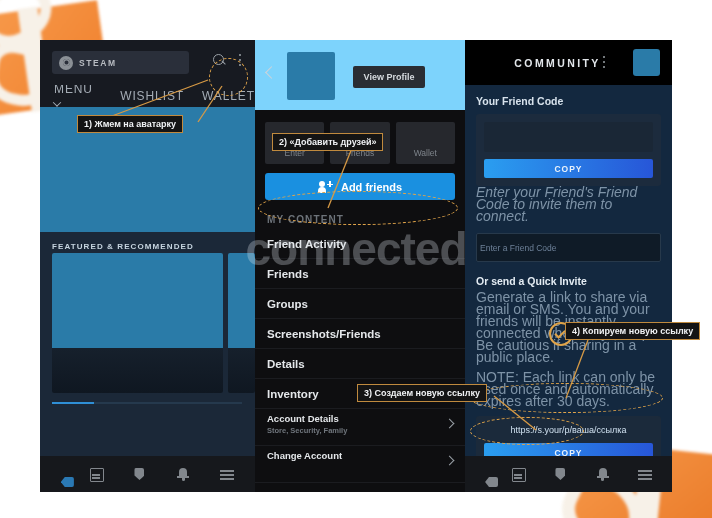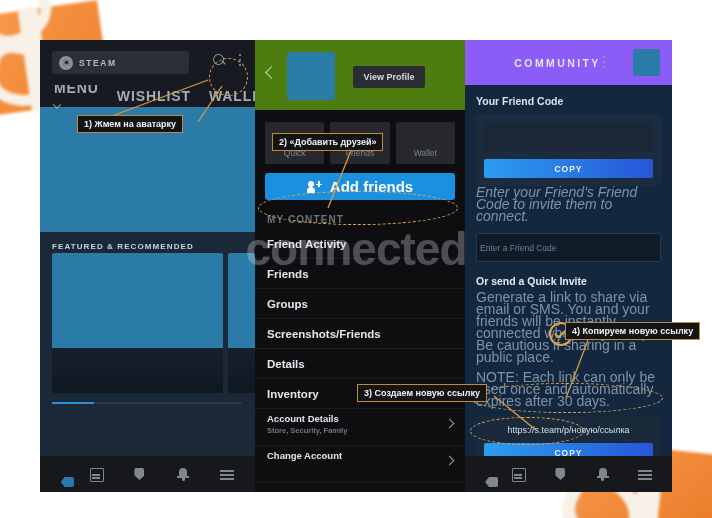--- a/index.html
+++ b/index.html
@@ -51,21 +51,21 @@
   .steam-logo:after{content:"";position:absolute;left:3.5px;top:3.5px;width:7px;height:7px;border-radius:50%;
     background:#2a2f3a;box-shadow:inset 0 0 0 1.5px #8b9096;}
   .steam-word{color:#b8bcc2;font-size:8.5px;letter-spacing:1.6px;font-weight:bold;text-align:right;}
   .srch{position:absolute;left:173px;top:14px;width:13px;height:13px;}
   .srch i{position:absolute;left:0;top:0;width:9px;height:9px;border:1.4px solid #9aa0a6;border-radius:50%;}
   .srch b{position:absolute;left:8px;top:8px;width:5px;height:1.4px;background:#9aa0a6;transform:rotate(45deg);}
   .kebab{position:absolute;left:199px;top:14px;width:3px;height:13px;}
   .kebab span{display:block;width:2.4px;height:2.4px;border-radius:50%;background:#9aa0a6;margin-bottom:2.6px;}
 
   .nav-row{height:22px;background:#171a21;display:flex;align-items:center;gap:18px;padding-left:14px;}
-  .nav-row span{color:#a4acb5;font-size:14px;letter-spacing:.9px;font-weight:bold;}
+  .nav-row span{color:#a4acb5;font-size:12px;letter-spacing:.9px;font-weight:normal;}
   .chev-d{display:inline-block;width:5px;height:5px;border-right:1.3px solid #a4acb5;border-bottom:1.3px solid #a4acb5;transform:rotate(45deg) translate(-1px,-1px);}
 
   .hero-blue{height:125px;background:#2a7ba8;}
   .feat-wrap{padding:10px 0 0 0;background:#1b2838;height:100%;}
   .feat-title{color:#c6d4df;font-size:8px;letter-spacing:1.1px;font-weight:bold;padding:0 0 2px 12px;}
   .cards{display:flex;gap:5px;padding-left:12px;}
   .card-main{width:174px;height:140px;border-radius:2px;
      background:linear-gradient(#2a7ba8 0%,#2a7ba8 68%,#16202c 68%,#0f1721 100%);}
   .card-side{width:28px;height:140px;border-radius:2px;
      background:linear-gradient(#2a7ba8 0%,#2a7ba8 68%,#16202c 68%,#0f1721 100%);}
@@ -86,53 +86,53 @@
   .ic-shield i{position:absolute;left:3px;top:2px;width:10px;height:12px;background:#9aa0a6;
      clip-path:polygon(50% 100%,0 62%,0 0,100% 0,100% 62%);border-radius:2px 2px 40% 40%;}
   .ic-bell i{position:absolute;left:4px;top:2px;width:8px;height:9px;background:#9aa0a6;
      border-radius:4px 4px 0 0;}
   .ic-bell b{position:absolute;left:2px;top:10px;width:12px;height:1.5px;background:#9aa0a6;}
   .ic-bell u{position:absolute;left:6.5px;top:12px;width:3px;height:2.5px;background:#9aa0a6;border-radius:0 0 2px 2px;}
   .ic-menu i{position:absolute;left:1px;top:4px;width:14px;height:1.6px;background:#9aa0a6;
      box-shadow:0 4px 0 #9aa0a6,0 8px 0 #9aa0a6;}
 
   
-  .mid-top{height:70px;background:#4d7c0f;position:relative;}
+  .mid-top{height:70px;background:#7dd3fc;position:relative;}
   .back-chev{position:absolute;left:12px;top:28px;width:8px;height:8px;
      border-left:1.6px solid #cfd3d8;border-bottom:1.6px solid #cfd3d8;transform:rotate(45deg);}
   #avatar-mid{position:absolute;left:32px;top:12px;width:48px;height:48px;background:#2a7ba8;border-radius:2px;}
   .view-profile{position:absolute;left:98px;top:26px;width:72px;height:22px;background:#2a2d33;
      border-radius:2px;display:flex;align-items:center;justify-content:center;}
   .view-profile span{color:#d6dade;font-size:9px;font-weight:bold;}
 
   .tiles{display:flex;gap:6px;padding:12px 10px 0 10px;}
   .tile{flex:1;height:36px;background:#26282d;border-radius:2px;display:flex;
      align-items:flex-end;justify-content:center;padding-bottom:6px;}
   .tile span{color:#7f858c;font-size:8.5px;}
   .addfriends{margin:9px 10px 0 10px;height:27px;background:#1a90e0;border-radius:3px;
      display:flex;align-items:center;justify-content:center;gap:8px;}
-  .addfriends span{color:#fff;font-size:15px;font-weight:bold;}
+  .addfriends span{color:#fff;font-size:11px;font-weight:bold;}
   .af-ico{position:relative;width:15px;height:12px;}
   .af-ico i{position:absolute;left:1px;top:0;width:6px;height:6px;border-radius:50%;background:#fff;}
   .af-ico b{position:absolute;left:0;top:6px;width:8px;height:6px;border-radius:4px 4px 0 0;background:#fff;}
   .af-ico u{position:absolute;left:9px;top:3px;width:6px;height:1.6px;background:#fff;}
   .af-ico u:after{content:"";position:absolute;left:2.2px;top:-2.2px;width:1.6px;height:6px;background:#fff;}
 
   .mycontent{color:#6d737a;font-size:10px;letter-spacing:1.1px;font-weight:bold;padding:14px 0 0 12px;}
   .mlist{margin-top:4px;}
   .mrow{height:29px;display:flex;align-items:center;padding-left:12px;
      border-bottom:1px solid #1b1c20;color:#e4e7ea;font-size:11.5px;font-weight:bold;}
   .mrow.sub{height:32px;display:block;padding-top:4px;border-bottom:1px solid #1b1c20;position:relative;}
   .mrow.sub .t1{color:#e4e7ea;font-size:9.5px;font-weight:bold;}
   .mrow.sub .t2{color:#70767d;font-size:7.5px;margin-top:2px;}
   .mrow .arr{position:absolute;right:12px;top:11px;width:6px;height:6px;
      border-right:1.5px solid #9aa0a6;border-top:1.5px solid #9aa0a6;transform:rotate(45deg);}
 
   
-  .r-header{height:45px;background:#8b5cf6;position:relative;display:flex;align-items:center;justify-content:center;}
+  .r-header{height:45px;background:#000000;position:relative;display:flex;align-items:center;justify-content:center;}
   .r-header .ttl{color:#e2e6ea;font-size:10.5px;letter-spacing:2.4px;font-weight:bold;margin-right:22px;}
   .r-kebab{position:absolute;left:138px;top:16px;width:3px;height:13px;}
   .r-kebab span{display:block;width:2.4px;height:2.4px;border-radius:50%;background:#9aa0a6;margin-bottom:2.6px;}
   #avatar-right{position:absolute;right:12px;top:9px;width:27px;height:27px;background:#2a7ba8;border-radius:3px;}
 
   .r-body{padding:10px 11px 0 11px;}
   .r-h1{color:#d7e2ec;font-size:10.5px;font-weight:bold;margin-bottom:7px;}
   .code-card{background:#1c2b3d;border-radius:3px;padding:8px;}
   .code-blank{height:30px;background:#1a2736;border-radius:2px;}
   .btn-copy{margin-top:7px;height:19px;border-radius:2px;
@@ -246,21 +246,21 @@
     <div class="panel" id="panel-mid">
       <div class="mid-top">
         <div class="back-chev"></div>
         <div id="avatar-mid"></div>
         <div class="view-profile">
           <span>View Profile</span>
         </div>
       </div>
       <div class="tiles">
         <div class="tile">
-            <span>Quick</span>
+            <span>Enter</span>
           </div>
         <div class="tile">
             <span>Friends</span>
           </div>
         <div class="tile">
             <span>Wallet</span>
           </div>
       </div>
       <div class="addfriends">
         <span class="af-ico">
@@ -309,21 +309,21 @@
           </div>
         </div>
         <div class="r-note">Enter your Friend's Friend Code to invite them to connect.</div>
         <div class="code-input">
           <span>Enter a Friend Code</span>
         </div>
         <div class="r-h2">Or send a Quick Invite</div>
         <div class="r-para">Generate a link to share via email or SMS. You and your friends will be instantly connected when they accept. Be cautious if sharing in a public place.</div>
         <div class="r-para" style="margin-top:8px">NOTE: Each link can only be used once and automatically expires after 30 days.</div>
         <div class="link-card">
-          <div class="link-url">https://s.team/p/новую/ссылка</div>
+          <div class="link-url">https://s.your/p/ваша/ссылка</div>
           <div class="btn-copy2">
             <span>COPY</span>
           </div>
         </div>
         <div class="btn-gen">
           <span>Generate new link</span>
         </div>
       </div>
       <div class="tabbar">
         <div class="tico ic-tag">

